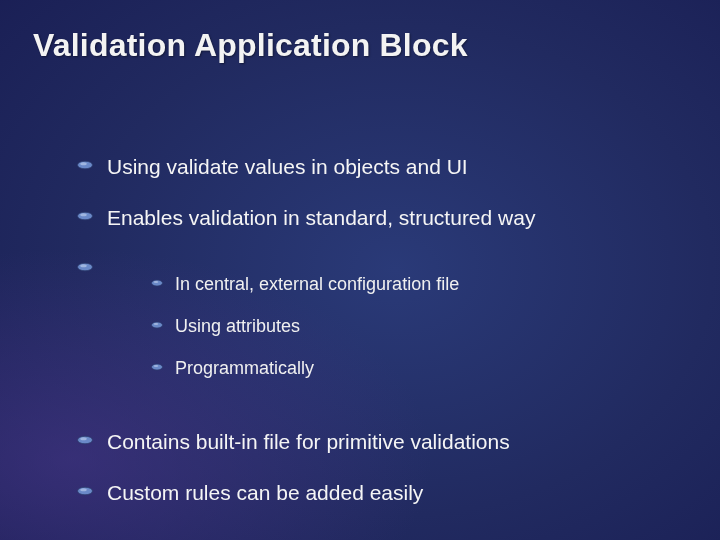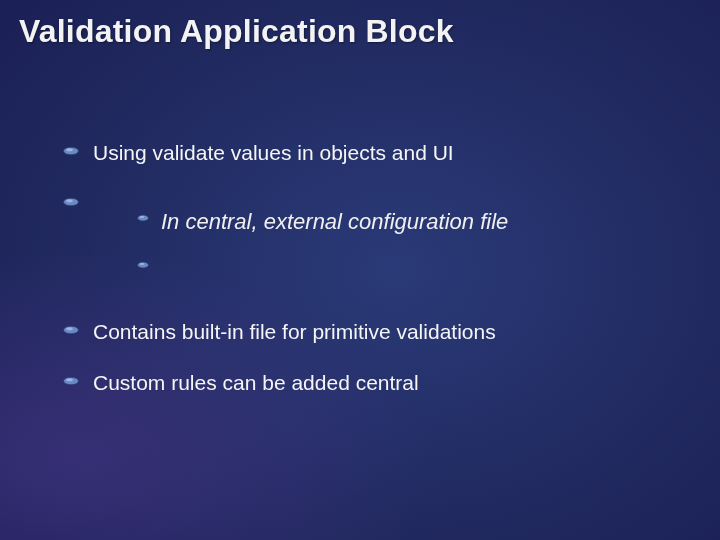--- a/index.html
+++ b/index.html
@@ -8,21 +8,21 @@
     font-family: "Tahoma", "Verdana", sans-serif;
     background:
       radial-gradient(ellipse 600px 350px at 10% 85%, rgba(75,55,140,0.55) 0%, rgba(45,45,110,0.0) 60%),
       radial-gradient(ellipse 900px 700px at 55% 50%, #2a3a78 0%, #212a60 35%, #1a1f55 60%, #0d1030 100%);
     color: #ffffff;
     position: relative;
   }
   .slide {
     width: 720px;
     height: 540px;
-    padding: 3px;
+    padding: 17px;
   }
   .title {
     font-size: 32px;
     font-weight: bold;
     color: #f3f3f3;
     padding: 10px 0 0 16px;
     letter-spacing: 0.2px;
     text-shadow: 1px 1px 2px rgba(0,0,0,0.4);
   }
   .content {
@@ -41,24 +41,23 @@
   }
   .l2 {
     padding: 18px 0 4px 44px;
   }
   .l2 > li {
     display: flex;
     align-items: flex-start;
     margin-bottom: 20px;
   }
   .l2 > li > .txt {
-    font-size: 22px;
+    font-size: 18px;
     line-height: 1.2;
     color: #f0f0f0;
-    font-style: italic;
   }
   .bullet {
     flex: 0 0 auto;
     display: inline-block;
     margin-right: 14px;
     margin-top: 6px;
   }
   .bullet.lvl1 svg { width: 16px; height: 10px; display:block; }
   .bullet.lvl2 svg { width: 12px; height: 8px; display:block; }
   .bullet.lvl2 { margin-top: 5px; margin-right: 12px; }
@@ -76,20 +75,29 @@
       <li>
         <span class="bullet lvl1">
           <svg viewBox="0 0 16 10">
               <ellipse cx="8" cy="5" rx="7.5" ry="3.8" fill="#6a89c8" stroke="#2b3a6b" stroke-width="0.8"></ellipse>
               <ellipse cx="6.5" cy="3.8" rx="3.2" ry="1.5" fill="#b6c8e8" opacity="0.7"></ellipse>
             </svg>
         </span>
         <span class="txt">Using validate values in objects and UI</span>
       </li>
 
+      <li>
+        <span class="bullet lvl1">
+          <svg viewBox="0 0 16 10">
+              <ellipse cx="8" cy="5" rx="7.5" ry="3.8" fill="#6a89c8" stroke="#2b3a6b" stroke-width="0.8"></ellipse>
+              <ellipse cx="6.5" cy="3.8" rx="3.2" ry="1.5" fill="#b6c8e8" opacity="0.7"></ellipse>
+            </svg>
+        </span>
+        <span class="txt">Enables validation in standard, structured way</span>
+      </li>
 
       <li>
         <span class="bullet lvl1">
           <svg viewBox="0 0 16 10">
               <ellipse cx="8" cy="5" rx="7.5" ry="3.8" fill="#6a89c8" stroke="#2b3a6b" stroke-width="0.8"></ellipse>
               <ellipse cx="6.5" cy="3.8" rx="3.2" ry="1.5" fill="#b6c8e8" opacity="0.7"></ellipse>
             </svg>
         </span>
         <div>
           <ul class="l2">
@@ -102,20 +110,30 @@
               </span>
               <span class="txt">In central, external configuration file</span>
             </li>
             <li>
               <span class="bullet lvl2">
                 <svg viewBox="0 0 12 8">
                     <ellipse cx="6" cy="4" rx="5.5" ry="3" fill="#6a89c8" stroke="#2b3a6b" stroke-width="0.7"></ellipse>
                     <ellipse cx="5" cy="3" rx="2.3" ry="1.1" fill="#b6c8e8" opacity="0.7"></ellipse>
                   </svg>
               </span>
+              <span class="txt">Using attributes</span>
+            </li>
+            <li>
+              <span class="bullet lvl2">
+                <svg viewBox="0 0 12 8">
+                    <ellipse cx="6" cy="4" rx="5.5" ry="3" fill="#6a89c8" stroke="#2b3a6b" stroke-width="0.7"></ellipse>
+                    <ellipse cx="5" cy="3" rx="2.3" ry="1.1" fill="#b6c8e8" opacity="0.7"></ellipse>
+                  </svg>
+              </span>
+              <span class="txt">Programmatically</span>
             </li>
           </ul>
         </div>
       </li>
 
       <li>
         <span class="bullet lvl1">
           <svg viewBox="0 0 16 10">
               <ellipse cx="8" cy="5" rx="7.5" ry="3.8" fill="#6a89c8" stroke="#2b3a6b" stroke-width="0.8"></ellipse>
               <ellipse cx="6.5" cy="3.8" rx="3.2" ry="1.5" fill="#b6c8e8" opacity="0.7"></ellipse>
@@ -124,18 +142,18 @@
         <span class="txt">Contains built-in file for primitive validations</span>
       </li>
 
       <li>
         <span class="bullet lvl1">
           <svg viewBox="0 0 16 10">
               <ellipse cx="8" cy="5" rx="7.5" ry="3.8" fill="#6a89c8" stroke="#2b3a6b" stroke-width="0.8"></ellipse>
               <ellipse cx="6.5" cy="3.8" rx="3.2" ry="1.5" fill="#b6c8e8" opacity="0.7"></ellipse>
             </svg>
         </span>
-        <span class="txt">Custom rules can be added central</span>
+        <span class="txt">Custom rules can be added easily</span>
       </li>
 
     </ul>
   </div>
 </div>
 
 </body></html>

